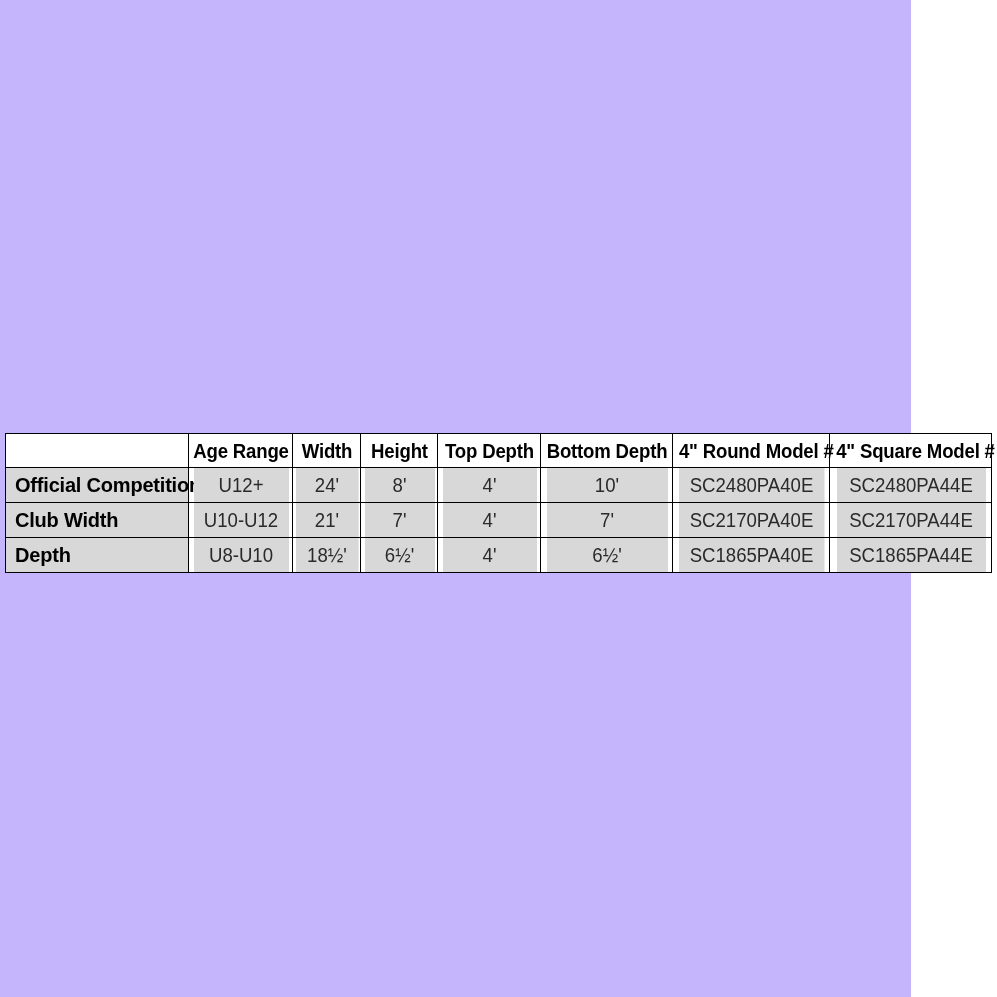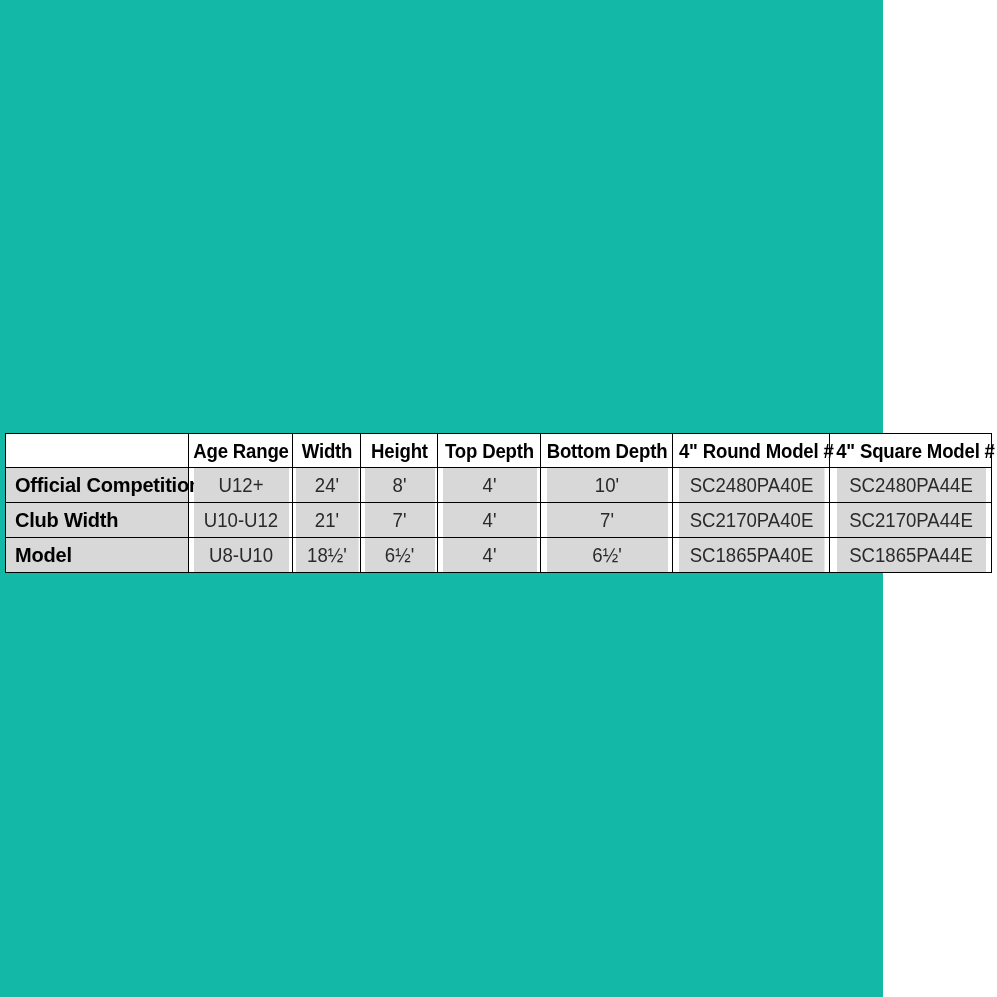--- a/index.html
+++ b/index.html
@@ -11,21 +11,22 @@
     height: 997px;
     background: #ffffff;
     font-family: "Liberation Sans", sans-serif;
     overflow: hidden;
   }
 
   #page {
     position: relative;
     width: 883px;
     height: 997px;
-    background: #14b8a6;
+    background: #c4b5fd;
+    padding-left: 28px;
   }
 
   
   #spec-table-wrap {
     position: absolute;
     left: 5px;
     top: 433px;
     width: 986px;
   }
 
@@ -144,21 +145,21 @@
           <td class="row-label">Club Width</td>
           <td>U10-U12</td>
           <td>21'</td>
           <td>7'</td>
           <td>4'</td>
           <td>7'</td>
           <td>SC2170PA40E</td>
           <td>SC2170PA44E</td>
         </tr>
         <tr>
-          <td class="row-label">Model</td>
+          <td class="row-label">Depth</td>
           <td>U8-U10</td>
           <td>18½'</td>
           <td>6½'</td>
           <td>4'</td>
           <td>6½'</td>
           <td>SC1865PA40E</td>
           <td>SC1865PA44E</td>
         </tr>
       </tbody>
     </table>

